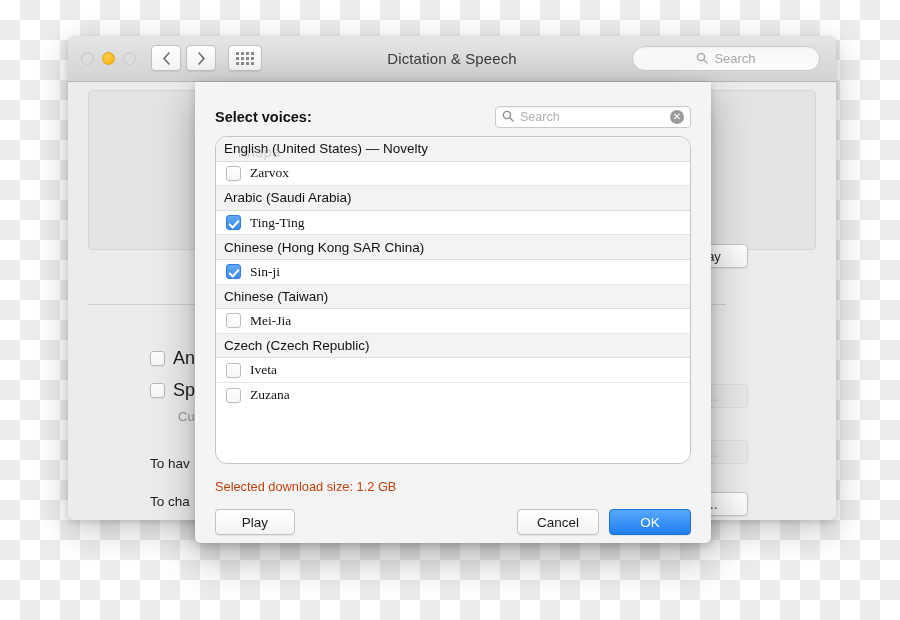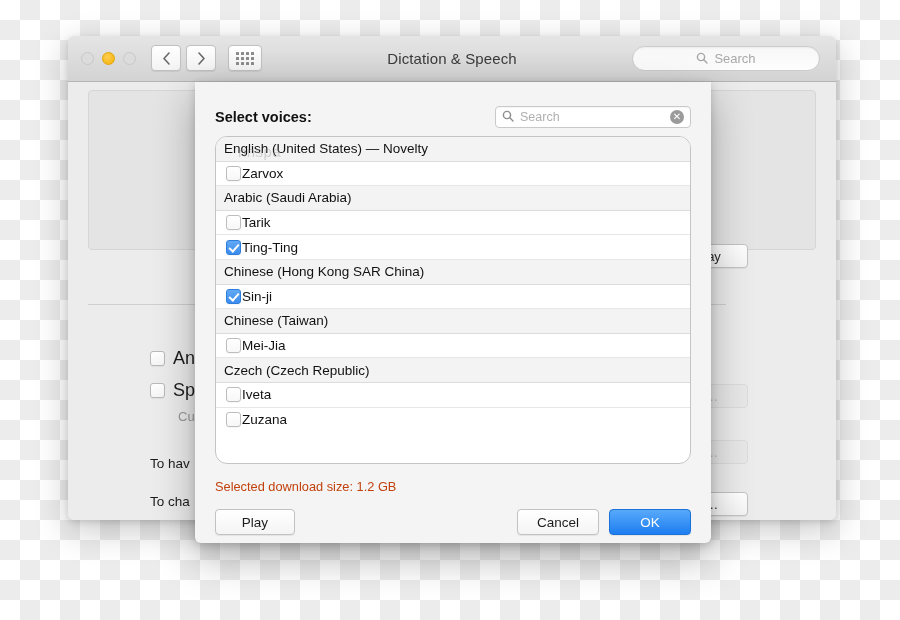--- a/index.html
+++ b/index.html
@@ -255,23 +255,24 @@
     font-size: 13.5px;
     color: #111;
   }
   .voice-row {
     height: 24.6px;
     background: #ffffff;
     border-bottom: 1px solid #e6e6e6;
     display: flex;
     align-items: center;
     padding-left: 10px;
-    gap: 1px;
+    gap: 9px;
     font-size: 13.5px;
     color: #111;
+    font-family: Liberation Serif, serif;
   }
   .voice-row.nodiv { border-bottom: none; }
   .cb {
     width: 15px; height: 15px;
     border-radius: 3px;
     flex: 0 0 15px;
     background: linear-gradient(to bottom,#ffffff,#f7f7f7);
     border: 1px solid #bdbdbd;
     box-shadow: 0 1px 1px rgba(0,0,0,0.04);
     position: relative;
@@ -441,24 +442,20 @@
             <span>English (United States) — Novelty</span>
           </div>
           <div class="voice-row">
             <span class="cb"></span>
             <span>Zarvox</span>
           </div>
           <div class="group-row">
             <span>Arabic (Saudi Arabia)</span>
           </div>
           <div class="voice-row">
-            <span class="cb"></span>
-            <span>Tarik</span>
-          </div>
-          <div class="voice-row">
             <span class="cb on"></span>
             <span>Ting-Ting</span>
           </div>
           <div class="group-row">
             <span>Chinese (Hong Kong SAR China)</span>
           </div>
           <div class="voice-row">
             <span class="cb on"></span>
             <span>Sin-ji</span>
           </div>

